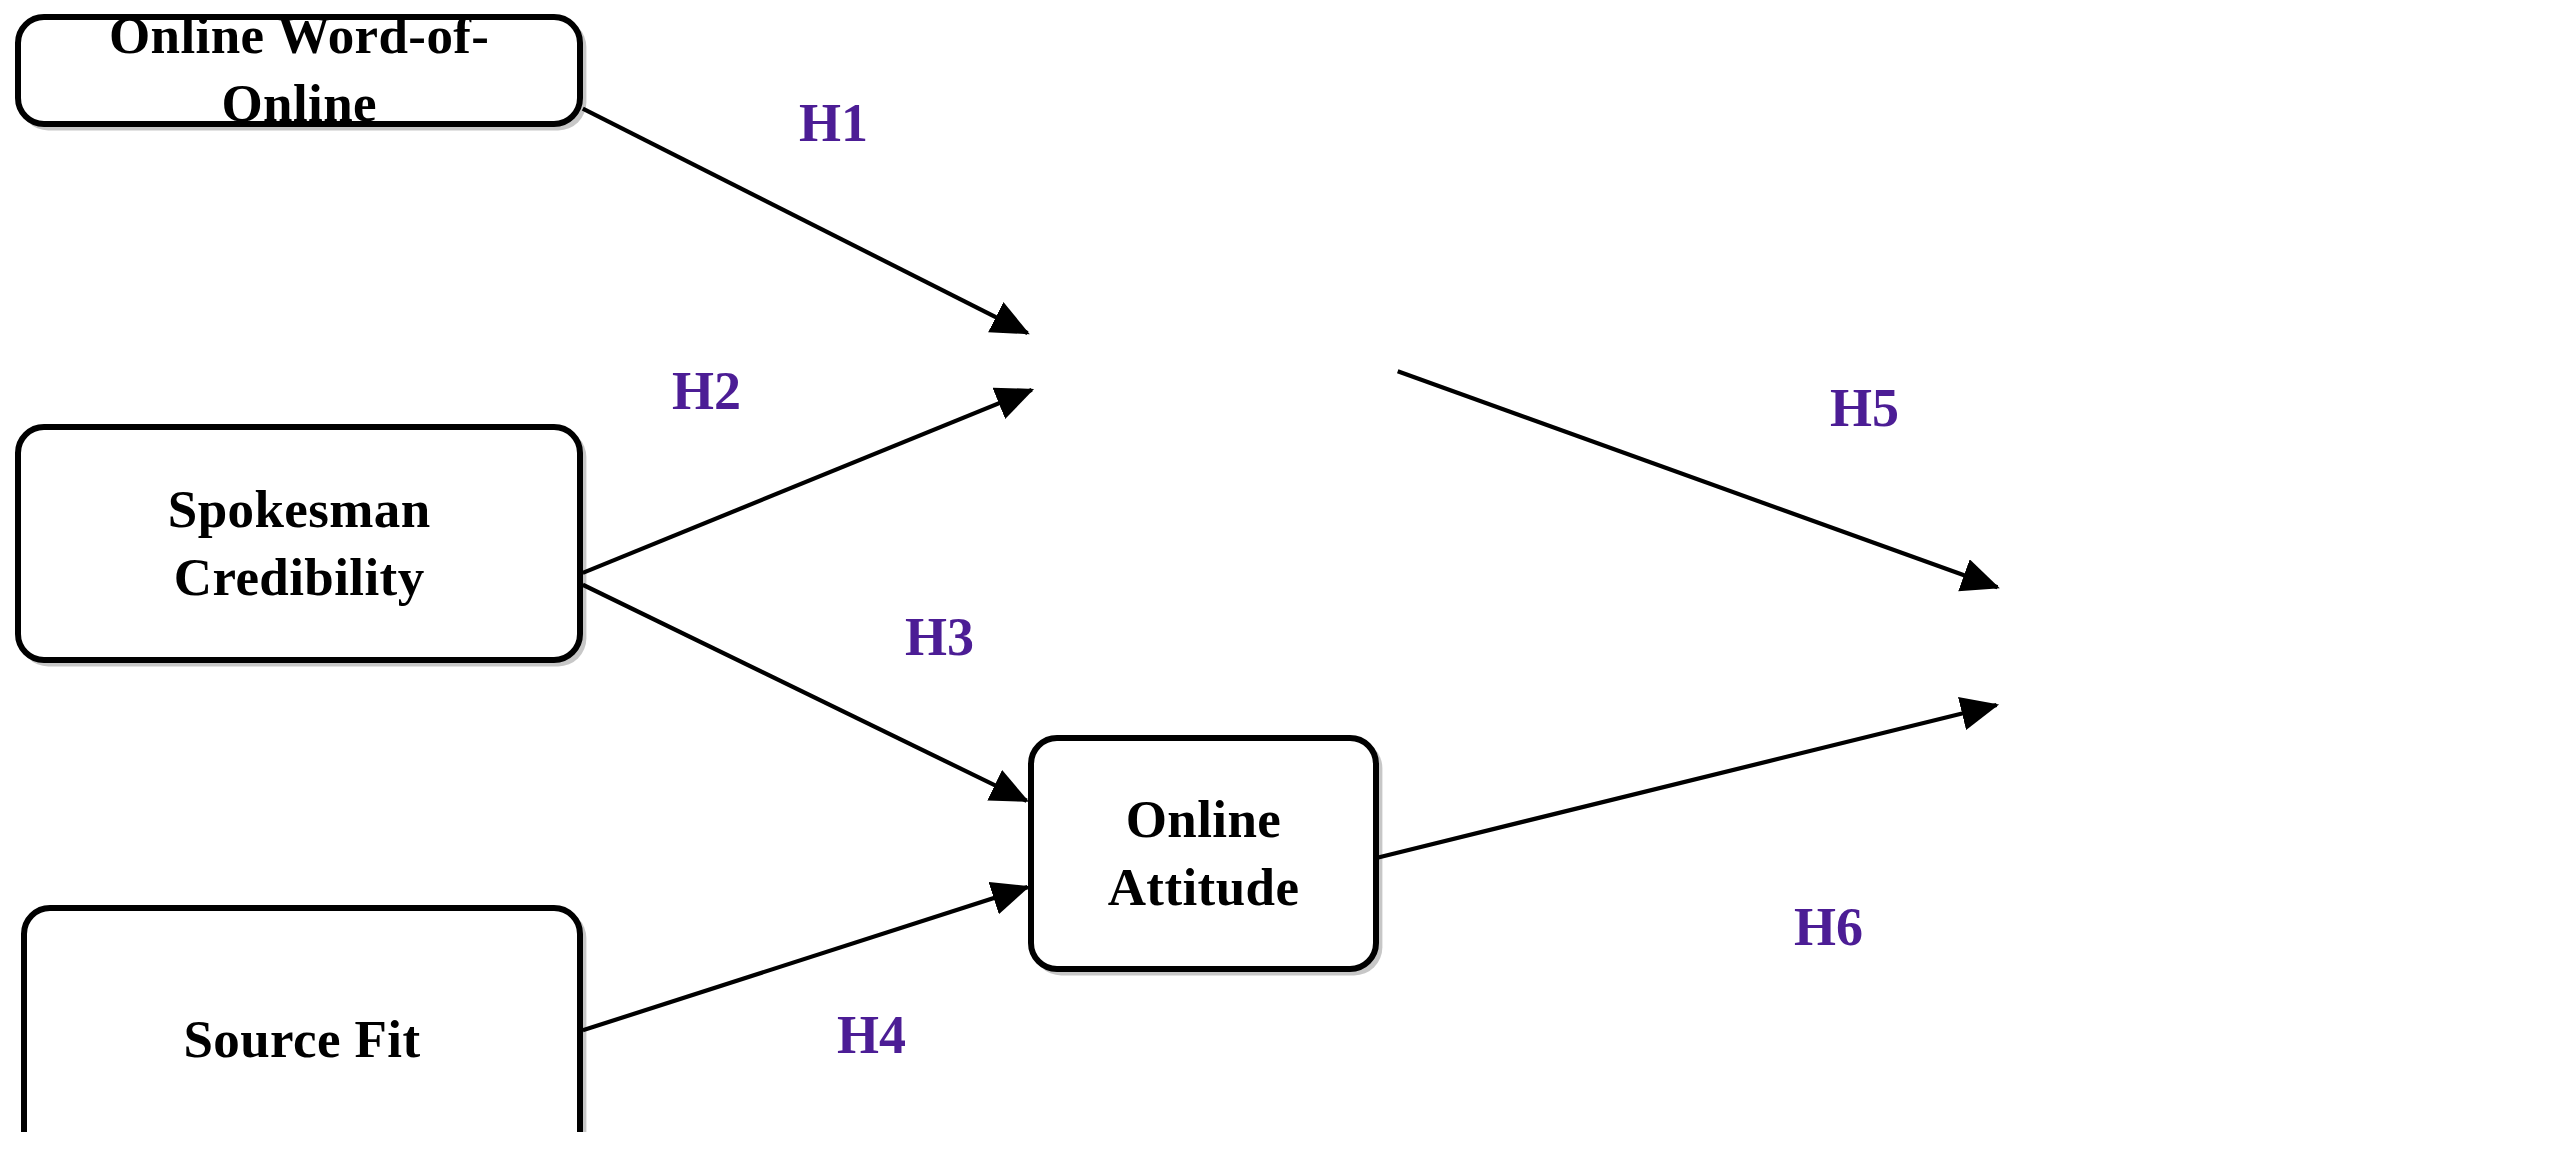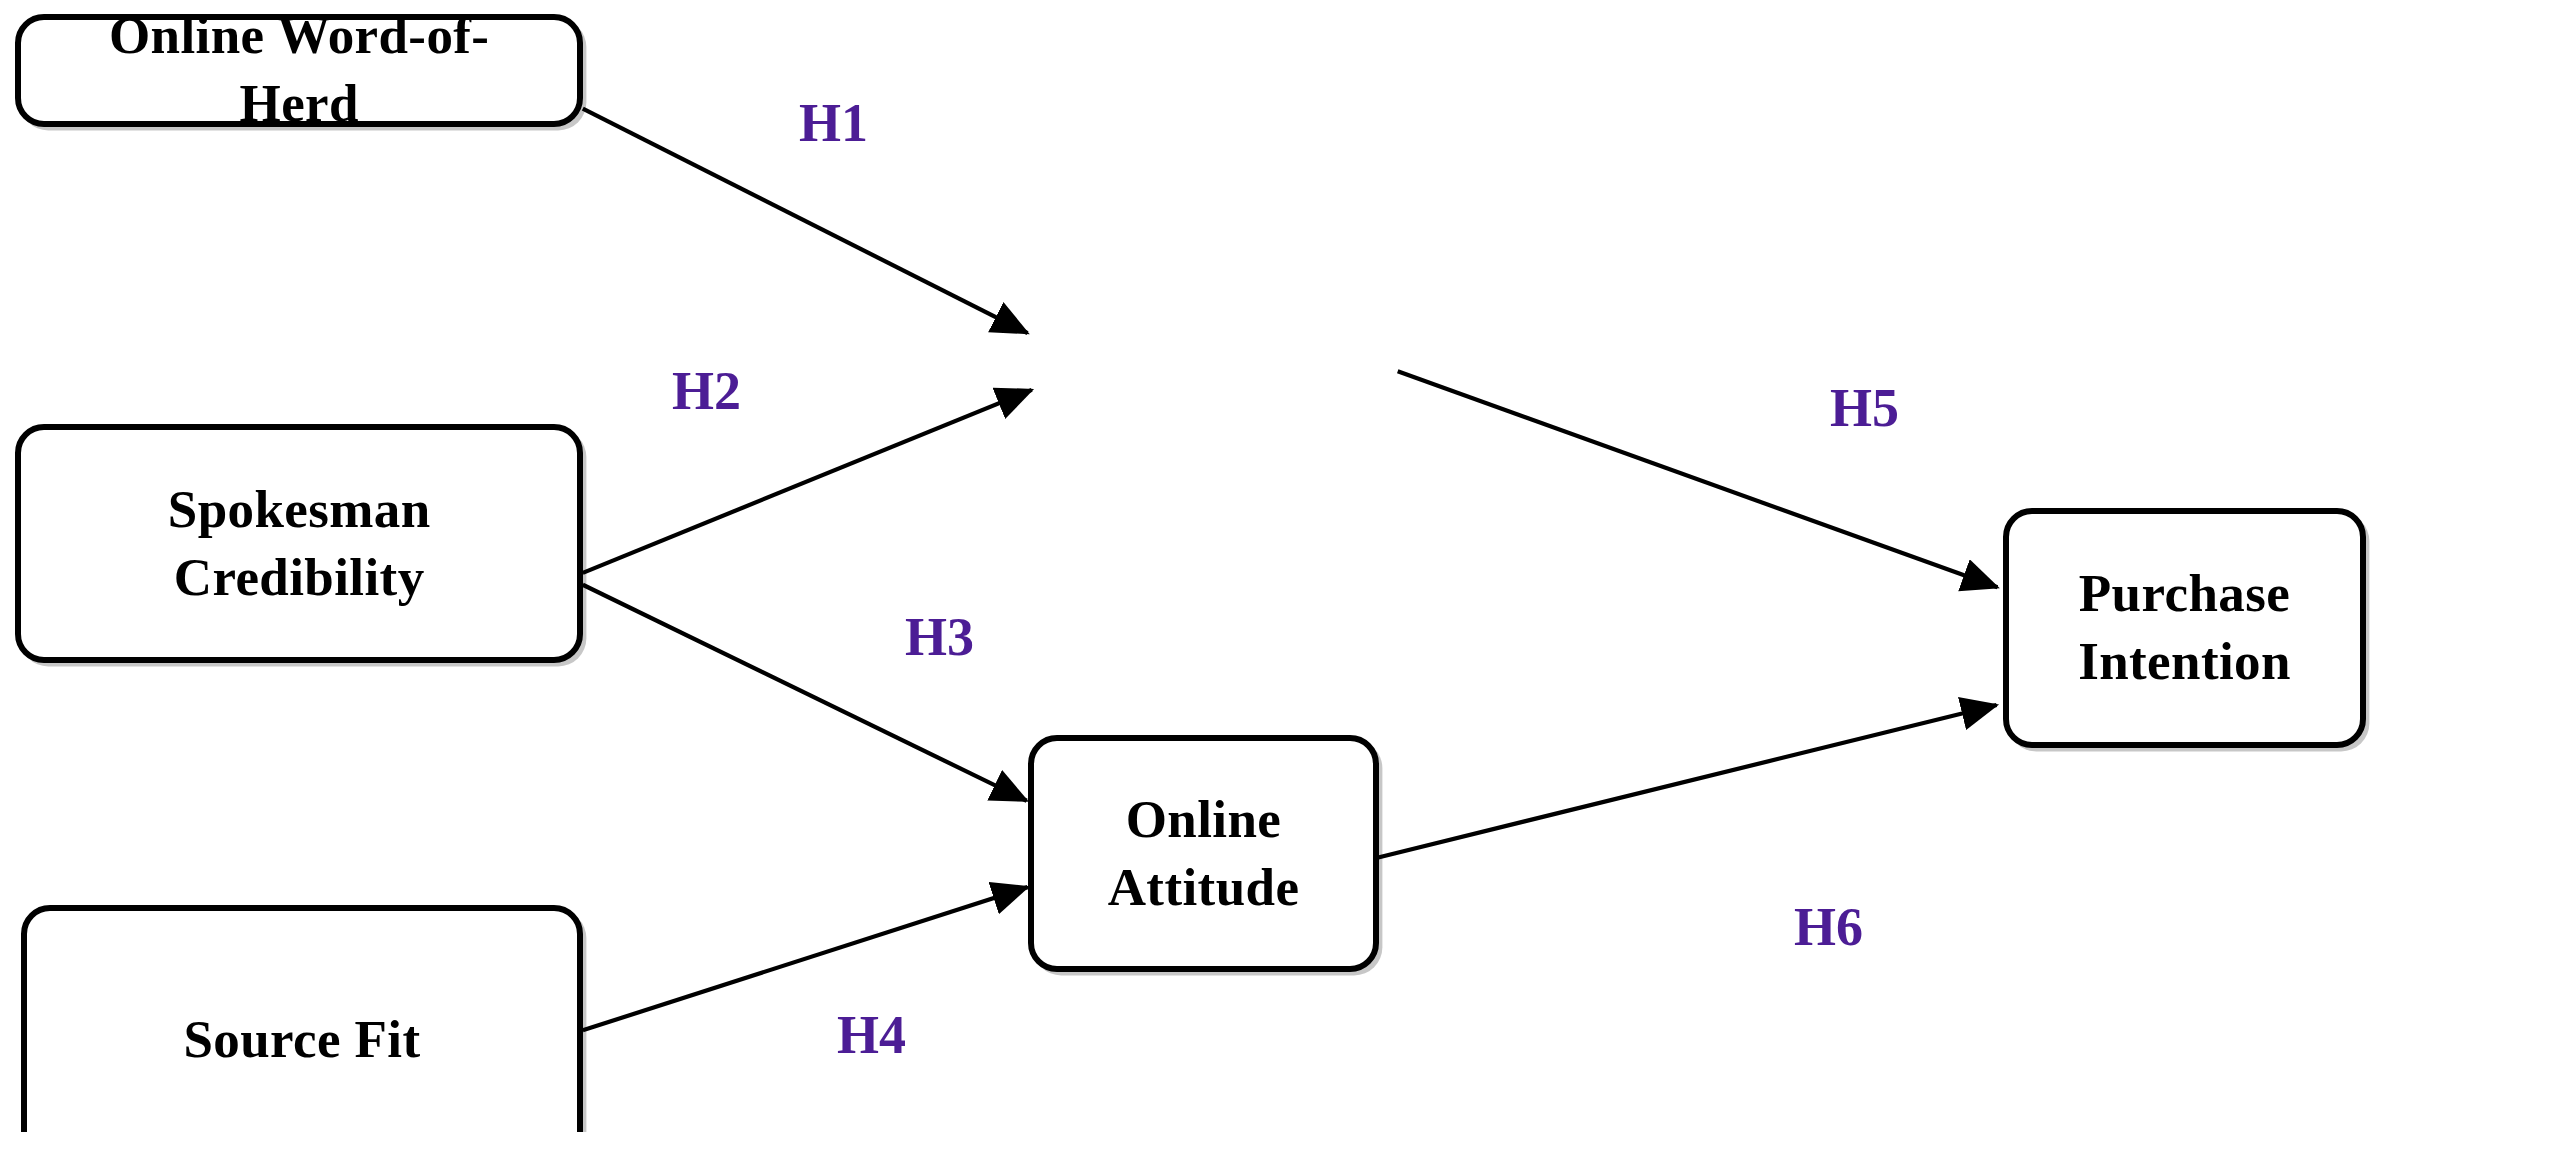--- a/index.html
+++ b/index.html
@@ -62,21 +62,21 @@
         <line x1="688" y1="690" x2="1212" y2="945" marker-end="url(#ah)"></line>
         <line x1="688" y1="1216" x2="1213" y2="1047" marker-end="url(#ah)"></line>
         <line x1="1650" y1="438" x2="2358" y2="693" marker-end="url(#ah)"></line>
         <line x1="1627" y1="1012" x2="2357" y2="832" marker-end="url(#ah)"></line>
       </g>
   </svg>
 
   <div class="node" style="left: 15.2px; top: 13.6px; width: 568px; height: 113px;">
     <div class="label">
       <span>Online Word-of-</span><br>
-      <span>Herd</span>
+      <span>Online</span>
     </div>
   </div>
 
   <div class="node" style="left: 15.2px; top: 424px; width: 568px; height: 239px;">
     <div class="label">
       <span>Spokesman</span><br>
       <span>Credibility</span>
     </div>
   </div>
 
@@ -86,26 +86,20 @@
     </div>
   </div>
 
 
   <div class="node" style="left: 1028px; top: 735px; width: 351px; height: 237px;">
     <div class="label">
       <span>Online Attitude</span>
     </div>
   </div>
 
-  <div class="node" style="left: 2003px; top: 508px; width: 363px; height: 240px;">
-    <div class="label">
-      <span>Purchase</span><br>
-      <span>Intention</span>
-    </div>
-  </div>
 
   <div class="hlabel" style="left: 799px; top: 96px;">H1</div>
   <div class="hlabel" style="left: 672px; top: 364px;">H2</div>
   <div class="hlabel" style="left: 905px; top: 610px;">H3</div>
   <div class="hlabel" style="left: 837px; top: 1008px;">H4</div>
   <div class="hlabel" style="left: 1830px; top: 341px; margin-top: 40px;">H5</div>
   <div class="hlabel" style="left: 1794px; top: 868px; margin-top: 32px;">H6</div>
 
 </div>
 

